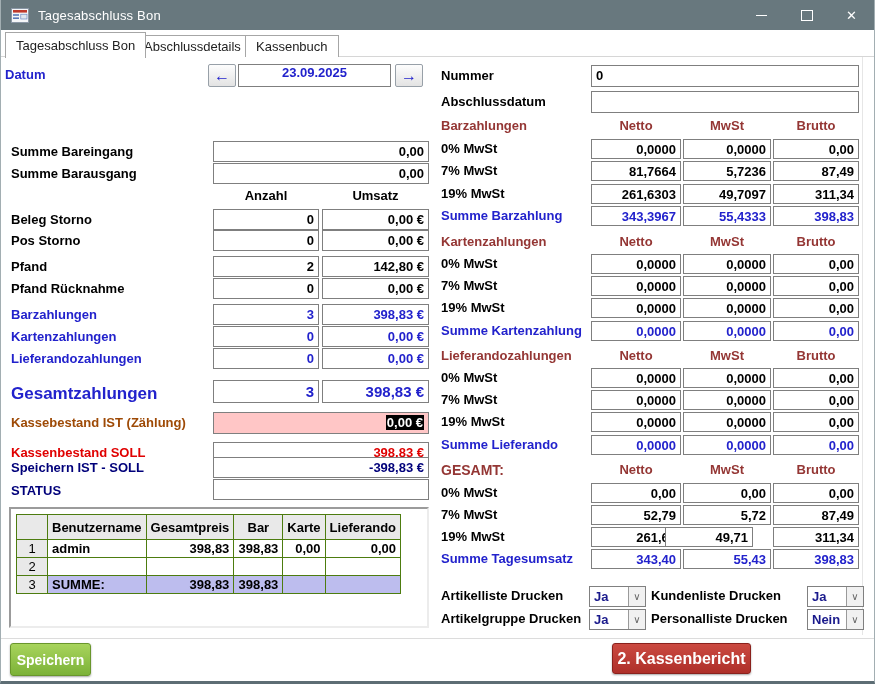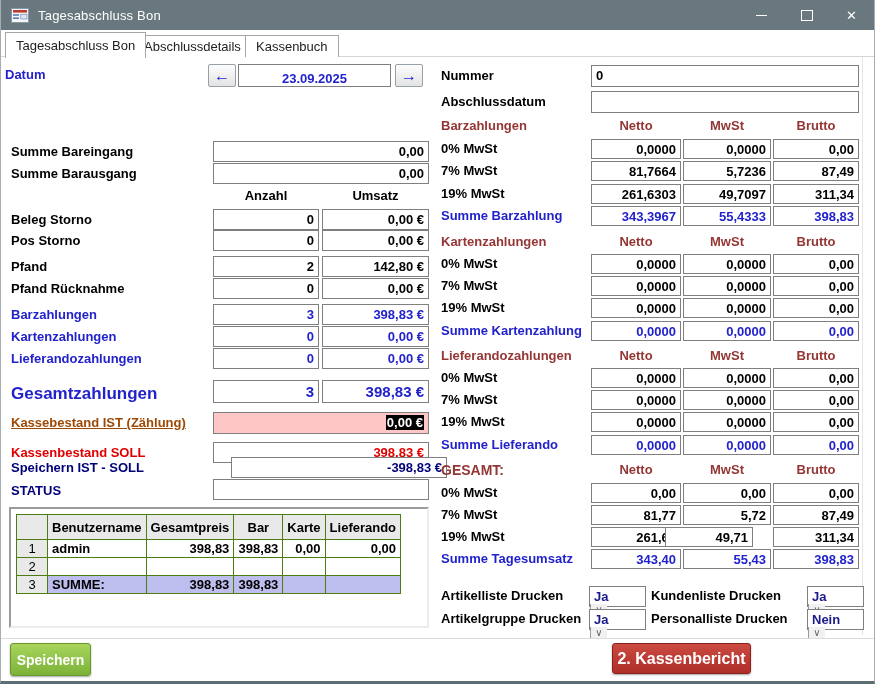--- a/index.html
+++ b/index.html
@@ -17,21 +17,21 @@
   .tabstrip{position:absolute;left:0;top:30px;width:100%;height:27px;background:#fff;border-bottom:1px solid #d6d6d6;box-sizing:border-box;}
   .tab{position:absolute;font-size:13px;color:#222;background:#fff;border:1px solid #a6a6a6;border-bottom:none;
        display:flex;align-items:center;justify-content:center;padding:0 10px;box-sizing:border-box;}
   .tab.active{top:2px;height:26px;z-index:2;}
   .tab.inactive{top:5px;height:22px;}
   
   .lbl{position:absolute;font-size:13px;font-weight:bold;color:#000;white-space:nowrap;}
   .lbl.big{font-size:17px;}
   .c-blue{color:#2222cc !important;}
   .c-maroon{color:#943634 !important;}
-  .c-brown{color:#9e4a06 !important;text-decoration:underline;}
+  .c-brown{color:#9e4a06 !important;}
   .c-red{color:#e00000 !important;margin-top:7px;}
   .c-navy{color:#00007a !important;}
   .hdr{position:absolute;font-size:13px;font-weight:bold;color:#000;text-align:center;}
   .fld{position:absolute;height:21px;background:#fff;border:1px solid #7f7f7f;box-sizing:border-box;
        font-size:13px;font-weight:bold;color:#000;text-align:right;padding:2px 4px 0 4px;white-space:nowrap;overflow:hidden;}
   .fld.h20{height:20px;}
   .fld.left{text-align:left;}
   .fld.center{text-align:center;}
   .fld.big{height:23px;font-size:15px;}
   .fld.pink{background:#ffc6c6;}
@@ -43,21 +43,21 @@
              border:2px solid;border-color:#9b9b9b #ececec #ececec #9b9b9b;}
   .grid{border-collapse:collapse;margin:5px 0 0 5px;}
   .grid th,.grid td{border:1px solid #4d7c0f;font-size:13px;padding:1px 4px;box-sizing:border-box;overflow:hidden;white-space:nowrap;}
   .grid th{background:#e9e9e9;font-weight:bold;text-align:center;height:25px;}
   .grid td{height:17px;font-weight:bold;}
   .grid td.numcell{background:#e9e9e9;text-align:center;font-weight:normal;}
   .grid td.r{text-align:right;}
   .grid tr.sumrow td{background:#bdbdee;}
   .grid tr.sumrow td.numcell{background:#e9e9e9;}
   
-  .combo{position:absolute;width:57px;height:21px;background:#fff;border:1px solid #808080;box-sizing:border-box;display:flex;align-items:stretch;flex-direction:column;}
+  .combo{position:absolute;width:57px;height:21px;background:#fff;border:1px solid #808080;box-sizing:border-box;display:flex;align-items:stretch;}
   .combo .cval{flex:1;font-size:13px;font-weight:bold;color:#1a1a8c;padding:2px 0 0 4px;white-space:nowrap;}
   .combo .cbtn{width:16px;background:#f1f1f1;border-left:1px solid #9a9a9a;display:flex;align-items:center;justify-content:center;color:#666;font-size:10px;}
   
   .btn{position:absolute;display:flex;align-items:center;justify-content:center;color:#fff;font-weight:bold;
        border-radius:3px;box-shadow:0 1px 2px rgba(0,0,0,.35);box-sizing:border-box;cursor:default;}
   .btn-green{left:9px;top:643px;width:81px;height:33px;font-size:14px;background:linear-gradient(#a8d45c,#7cb238);border:1px solid #69962c;}
   .btn-red1{left:459px;top:643px;width:147px;height:31px;font-size:16px;background:linear-gradient(#cb4a41,#ae2f29);border:1px solid #8a211c;}
   .btn-red2{left:611px;top:643px;width:139px;height:31px;font-size:16px;background:linear-gradient(#cb4a41,#ae2f29);border:1px solid #8a211c;}
   .btn-blue{left:766px;top:645px;width:101px;height:28px;font-size:14px;background:linear-gradient(#5d9ede,#2f6cb5);border:1px solid #1f558f;border-radius:4px;}
   .footline{position:absolute;left:0;top:638px;width:100%;height:1px;background:#dcdcdc;}
@@ -98,21 +98,21 @@
     <div class="tab inactive" style="left:244px;">Kassenbuch</div>
   </div>
 
   <div class="edgeline"></div>
   <div class="footline"></div>
 
   <div class="lbl c-blue" style="left:4px;top:67px;">Datum</div>
   <div class="navbtn" style="left:207px;top:64px;">
       <span>←</span>
     </div>
-  <div class="fld center c-blue" style="left:237px;top:64px;width:153px;height:23px;padding-top:6px;">23.09.2025</div>
+  <div class="fld center c-blue" style="left:237px;top:64px;width:153px;height:23px;padding-top:0;">23.09.2025</div>
   <div class="navbtn" style="left:394px;top:64px;">
       <span>→</span>
     </div>
 
   <div class="lbl" style="left:10px;top:144px;">Summe Bareingang</div>
   <div class="fld" style="left:212px;top:141px;width:216px;">0,00</div>
   <div class="lbl" style="left:10px;top:166px;">Summe Barausgang</div>
   <div class="fld" style="left:212px;top:163px;width:216px;">0,00</div>
 
   <div class="hdr" style="left:212px;top:188px;width:106px;">Anzahl</div>
@@ -150,21 +150,21 @@
   <div class="fld big c-blue" style="left:212px;top:380px;width:106px;">3</div>
   <div class="fld big c-blue" style="left:321px;top:380px;width:107px;">398,83 €</div>
 
   <div class="lbl c-brown" style="left:10px;top:415px;">Kassebestand IST (Zählung)</div>
   <div class="fld pink" style="left:212px;top:412px;width:216px;height:22px;"><span class="sel">0,00 €</span></div>
 
   <div class="lbl c-red" style="left:10px;top:438px;">Kassenbestand SOLL</div>
   <div class="fld c-red" style="left:212px;top:435px;width:216px;">398,83 €</div>
 
   <div class="lbl c-navy" style="left:10px;top:460px;">Speichern IST - SOLL</div>
-  <div class="fld c-navy" style="left:212px;top:457px;width:216px;margin-left:18px;">-398,83 €</div>
+  <div class="fld c-navy" style="left:212px;top:457px;width:216px;">-398,83 €</div>
 
   <div class="lbl c-navy" style="left:10px;top:483px;">STATUS</div>
   <div class="fld" style="left:212px;top:479px;width:216px;"></div>
 
   <div class="tablewrap">
     <table class="grid">
       <colgroup>
           <col style="width:31px">
           <col style="width:87px">
           <col style="width:75px">
@@ -293,21 +293,21 @@
   <div class="hdr c-maroon" style="left:590px;top:462px;width:90px;">Netto</div>
   <div class="hdr c-maroon" style="left:682px;top:462px;width:88px;">MwSt</div>
   <div class="hdr c-maroon" style="left:772px;top:462px;width:86px;">Brutto</div>
 
   <div class="lbl" style="left:440px;top:485px;">0% MwSt</div>
   <div class="fld h20" style="left:590px;top:483px;width:90px;">0,00</div>
   <div class="fld h20" style="left:682px;top:483px;width:88px;">0,00</div>
   <div class="fld h20" style="left:772px;top:483px;width:86px;">0,00</div>
 
   <div class="lbl" style="left:440px;top:507px;">7% MwSt</div>
-  <div class="fld h20" style="left:590px;top:505px;width:90px;">81,77</div>
+  <div class="fld h20" style="left:590px;top:505px;width:90px;">52,79</div>
   <div class="fld h20" style="left:682px;top:505px;width:88px;">5,72</div>
   <div class="fld h20" style="left:772px;top:505px;width:86px;">87,49</div>
 
   <div class="lbl" style="left:440px;top:529px;">19% MwSt</div>
   <div class="fld h20" style="left:590px;top:527px;width:90px;">261,63</div>
   <div class="fld h20" style="left:664px;top:527px;width:88px;">49,71</div>
   <div class="fld h20" style="left:772px;top:527px;width:86px;">311,34</div>
 
   <div class="lbl c-blue" style="left:440px;top:551px;">Summe Tagesumsatz</div>
   <div class="fld h20 c-blue" style="left:590px;top:549px;width:90px;">343,40</div>

